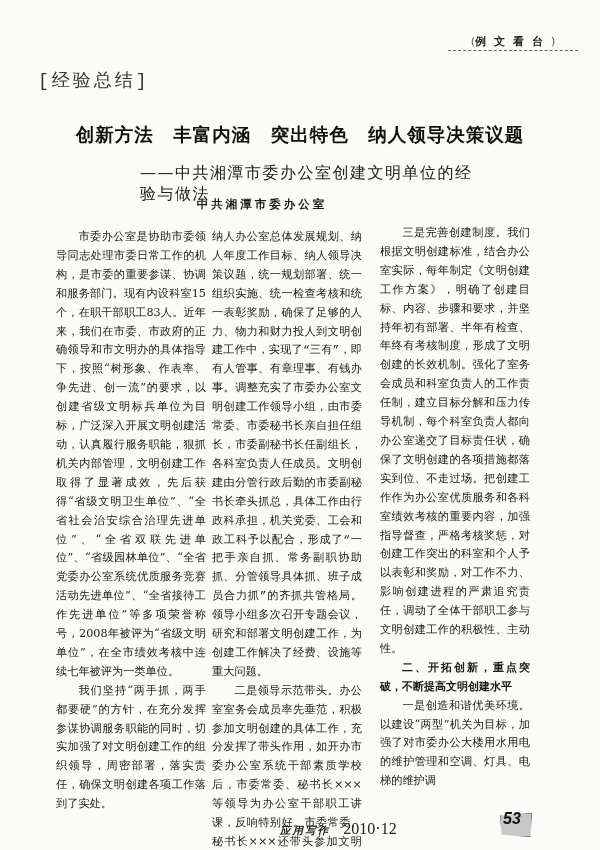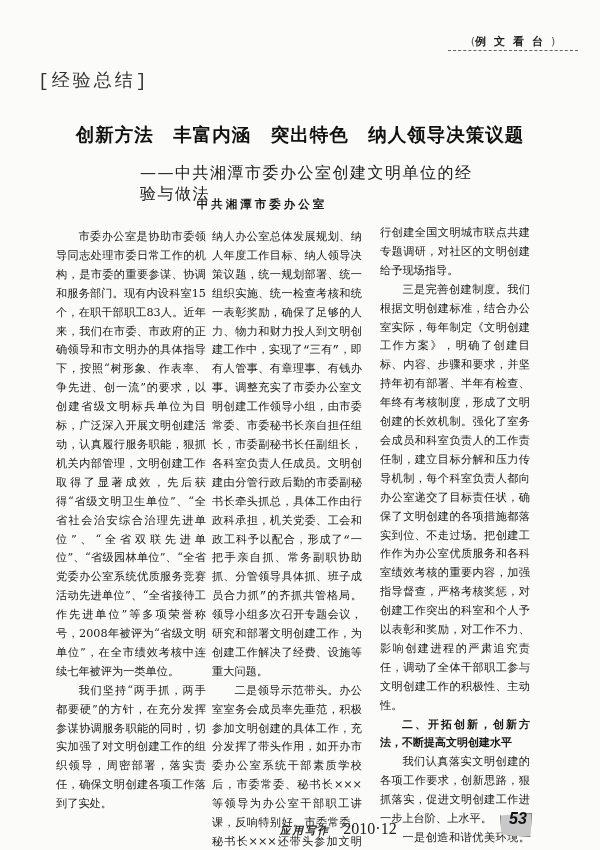--- a/index.html
+++ b/index.html
@@ -51,21 +51,21 @@
   }
   .footer .journal { font-family:"DejaVu Serif", serif; font-weight:bold; font-style:italic; letter-spacing:2px; margin-right:10px;margin-top:29px; }
   .footer .issue { font-family:"Liberation Serif", serif; font-size:16px; }
   .page-badge {
     position:absolute; left:500px; top:813px; width:30px; height:22px;
     background:#c8c8c8; border:1px solid #777;
     clip-path: polygon(0 10%, 100% 0, 95% 100%, 5% 90%);
   }
   .page-number {
     position:absolute; left:503px; top:810px; width:30px;
-    font-family:"Liberation Sans", sans-serif; font-weight:bold; font-style:italic; font-size:16px; color:#111;text-align:center;
+    font-family:"Liberation Sans", sans-serif; font-weight:bold; font-style:italic; font-size:16px; color:#111;
   }
 </style>
 </head>
 <body>
 
 <div class="section-tag">
   <span class="bracket-l">(</span><span>例文看台</span><span class="bracket-r">)</span>
 </div>
 <div class="section-tag-underline"></div>
 
@@ -80,24 +80,22 @@
   <p>我们坚持“两手抓，两手都要硬”的方针，在充分发挥参谋协调服务职能的同时，切实加强了对文明创建工作的组织领导，周密部署，落实责任，确保文明创建各项工作落到了实处。</p>
 
 </div>
 
 <div class="col" id="col2">
   <p class="noindent">纳人办公室总体发展规划、纳人年度工作目标、纳人领导决策议题，统一规划部署、统一组织实施、统一检查考核和统一表彰奖励，确保了足够的人力、物力和财力投人到文明创建工作中，实现了“三有”，即有人管事、有章理事、有钱办事。调整充实了市委办公室文明创建工作领导小组，由市委常委、市委秘书长亲自担任组长，市委副秘书长任副组长，各科室负责人任成员。文明创建由分管行政后勤的市委副秘书长牵头抓总，具体工作由行政科承担，机关党委、工会和政工科予以配合，形成了“一把手亲自抓、常务副职协助抓、分管领导具体抓、班子成员合力抓”的齐抓共管格局。领导小组多次召开专题会议，研究和部署文明创建工作，为创建工作解决了经费、设施等重大问题。</p>
   <p>二是领导示范带头。办公室室务会成员率先垂范，积极参加文明创建的具体工作，充分发挥了带头作用，如开办市委办公室系统干部素质学校后，市委常委、秘书长×××等领导为办公室干部职工讲课，反响特别好。市委常委、秘书长×××还带头参加文明创建联点共建活动，不定期带队到双联单位王家山煤矿走访慰问，并亲自带队到唐兴寺社区进</p>
 </div>
 
 <div class="col" id="col3">
-  <p class="noindent">行创建全国文明城市联点共建专题调研，对社区的文明创建给予现场指导。</p>
   <p>三是完善创建制度。我们根据文明创建标准，结合办公室实际，每年制定《文明创建工作方案》，明确了创建目标、内容、步骤和要求，并坚持年初有部署、半年有检查、年终有考核制度，形成了文明创建的长效机制。强化了室务会成员和科室负责人的工作责任制，建立目标分解和压力传导机制，每个科室负责人都向办公室递交了目标责任状，确保了文明创建的各项措施都落实到位、不走过场。把创建工作作为办公室优质服务和各科室绩效考核的重要内容，加强指导督查，严格考核奖惩，对创建工作突出的科室和个人予以表彰和奖励，对工作不力、影响创建进程的严肃追究责任，调动了全体干部职工参与文明创建工作的积极性、主动性。</p>
-  <p class="heading">二、开拓创新，创新方法，不断提高文明创建水平</p>
-  <p>我们认真落实文明创建的各项工作要求，创新思路，狠抓落实，促进文明创建工作进一步上台阶、上水平。</p>
+  <p class="heading">二、开拓创新，重点突破，不断提高文明创建水平</p>
   <p>一是创造和谐优美环境。以建设“两型”机关为目标，加强了对市委办公大楼用水用电的维护管理和空调、灯具、电梯的维护调</p>
 </div>
 
 <div class="footer">
   <span class="journal">应用写作</span>
   <span class="issue">2010·12</span>
 </div>
 <div class="page-badge"></div>
 <div class="page-number">53</div>
 

